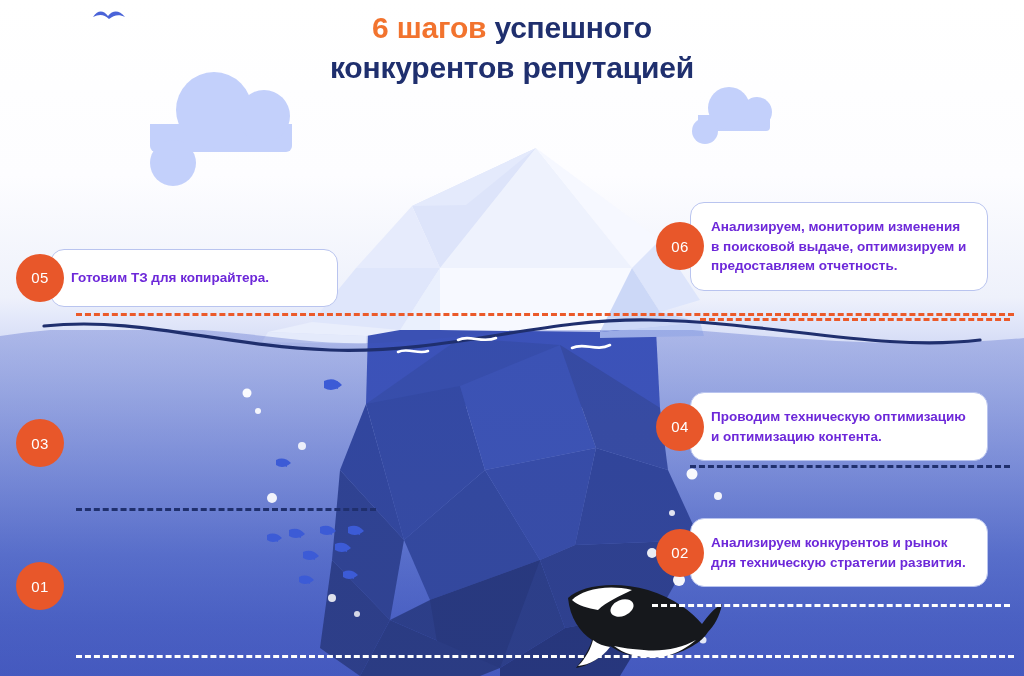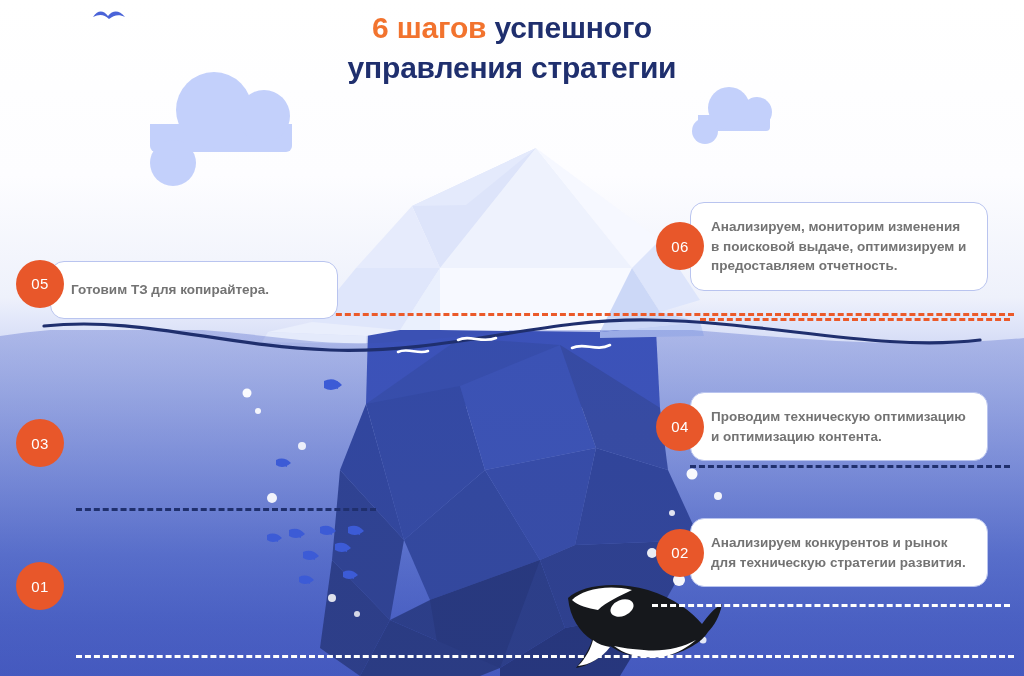--- a/index.html
+++ b/index.html
@@ -98,36 +98,36 @@
     justify-content: center;
     flex: 0 0 auto;
     z-index: 3;
   }
 
   .card {
     background: #ffffff;
     border: 1px solid #b9c4ef;
     border-radius: 14px;
     padding: 14px 20px;
-    color: #737373;
+    color: #6d28d9;
     font-size: 13.5px;
     line-height: 1.45;
     font-weight: bold;
     z-index: 2;
   }
 
   .step.left  .card { margin-left: -14px; }
   .step.right .card { margin-left: -14px; }
 
   
   #step-06 { left: 656px; top: 202px; }
   #step-06 .card { width: 298px; }
 
   #step-05 { left: 16px; top: 249px; }
-  #step-05 .card { width: 288px; padding: 18px 20px; margin-top: 12px; }
+  #step-05 .card { width: 288px; padding: 18px 20px; }
 
   #step-04 { left: 656px; top: 392px; }
   #step-04 .card { width: 298px; }
 
   #step-03 { left: 16px; top: 419px; }
   #step-03 .card { width: 288px; }
 
   #step-02 { left: 656px; top: 518px; }
   #step-02 .card { width: 298px; }
 
@@ -269,21 +269,21 @@
 
   <div class="dash" id="dash-06"></div>
   <div class="dash" id="dash-05"></div>
   <div class="dash" id="dash-04"></div>
   <div class="dash" id="dash-03"></div>
   <div class="dash" id="dash-02"></div>
   <div class="dash" id="dash-01"></div>
 
   <h1 id="title">
     <span class="hl">6 шагов</span><span> успешного</span><br>
-    <span>управления стратегии</span>
+    <span>конкурентов репутацией</span>
   </h1>
 
   <div class="step right" id="step-06">
     <div class="badge">06</div>
     <div class="card">Анализируем, мониторим изменения в поисковой выдаче, оптимизируем и предоставляем отчетность.</div>
   </div>
 
   <div class="step left" id="step-05">
     <div class="badge">05</div>
     <div class="card">Готовим ТЗ для копирайтера.</div>

